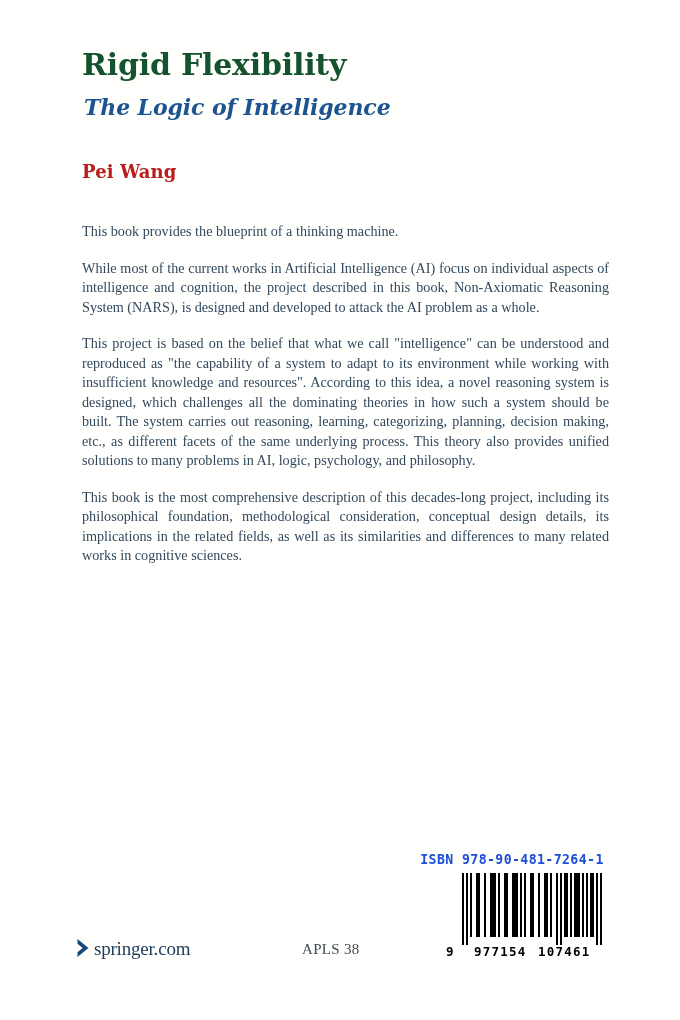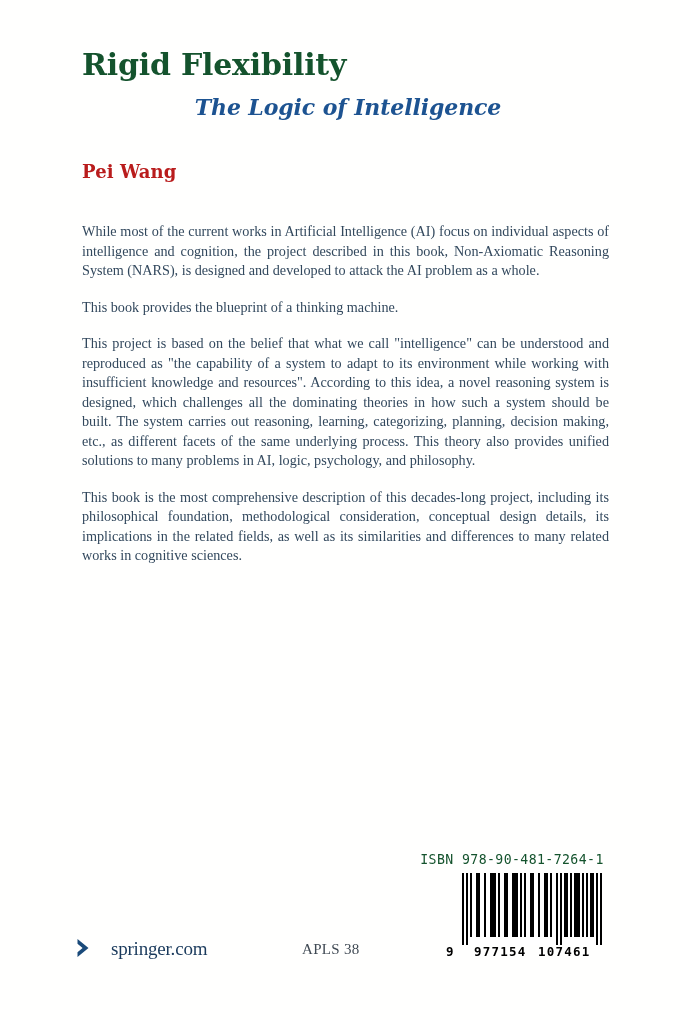--- a/index.html
+++ b/index.html
@@ -40,21 +40,20 @@
   }
   .book-subtitle {
     font-family: "DejaVu Serif", "Liberation Serif", serif;
     font-weight: bold;
     font-style: italic;
     font-size: 22px;
     line-height: 1.2;
     color: #1d5391;
     margin: 13px 0 4px 2px;
     letter-spacing: -0.1px;
-    text-align: center;
   }
   .book-author {
     font-family: "DejaVu Serif", "Liberation Serif", serif;
     font-weight: bold;
     font-size: 18px;
     color: #b91c1c;
     margin: 0;
     position: absolute;
     left: 0px;
     top: 113px;
@@ -87,21 +86,21 @@
     top: 938px;
     width: 680px;
     height: 36px;
   }
   .springer-logo {
     position: absolute;
     left: 76px;
     top: 0px;
     display: flex;
     align-items: center;
-    gap: 21px;
+    gap: 4px;
   }
   .springer-chevron {
     display: block;
     width: 14px;
     height: 20px;
   }
   .springer-word {
     font-family: "Liberation Serif", "DejaVu Serif", serif;
     font-size: 19px;
     color: #1a3a5c;
@@ -121,22 +120,22 @@
   
   .barcode-block {
     position: absolute;
     left: 412px;
     top: 852px;
     width: 196px;
   }
   .isbn-line {
     font-family: "DejaVu Sans Mono", "Liberation Mono", monospace;
     font-size: 13.2px;
-    font-weight: normal;
-    color: #14532d;
+    font-weight: bold;
+    color: #1d4ed8;
     letter-spacing: 0.4px;
     text-align: center;
     white-space: nowrap;
     margin-left: 4px;
   }
   .barcode-wrap {
     margin-top: 6px;
     position: relative;
     left: 48px;
     width: 142px;
@@ -160,22 +159,22 @@
 
 <div class="page">
 
   <div class="title-block">
     <h1 class="book-title">Rigid Flexibility</h1>
     <h2 class="book-subtitle">The Logic of Intelligence</h2>
     <div class="book-author">Pei Wang</div>
   </div>
 
   <div class="blurb">
+    <p>This book provides the blueprint of a thinking machine.</p>
     <p>While most of the current works in Artificial Intelligence (AI) focus on individual aspects of intelligence and cognition, the project described in this book, Non-Axiomatic Reasoning System (NARS), is designed and developed to attack the AI problem as a whole.</p>
-    <p>This book provides the blueprint of a thinking machine.</p>
     <p>This project is based on the belief that what we call "intelligence" can be understood and reproduced as "the capability of a system to adapt to its environment while working with insufficient knowledge and resources". According to this idea, a novel reasoning system is designed, which challenges all the dominating theories in how such a system should be built. The system carries out reasoning, learning, categorizing, planning, decision making, etc., as different facets of the same underlying process. This theory also provides unified solutions to many problems in AI, logic, psychology, and philosophy.</p>
     <p>This book is the most comprehensive description of this decades-long project, including its philosophical foundation, methodological consideration, conceptual design details, its implications in the related fields, as well as its similarities and differences to many related works in cognitive sciences.</p>
   </div>
 
   <div class="barcode-block">
     <div class="isbn-line">ISBN 978-90-481-7264-1</div>
     <div class="barcode-wrap">
       <svg class="barcode-svg" width="142" height="72" viewBox="0 0 142 72">
         <rect x="0" y="0" width="142" height="72" fill="#ffffff"></rect>
         <g fill="#000000">

